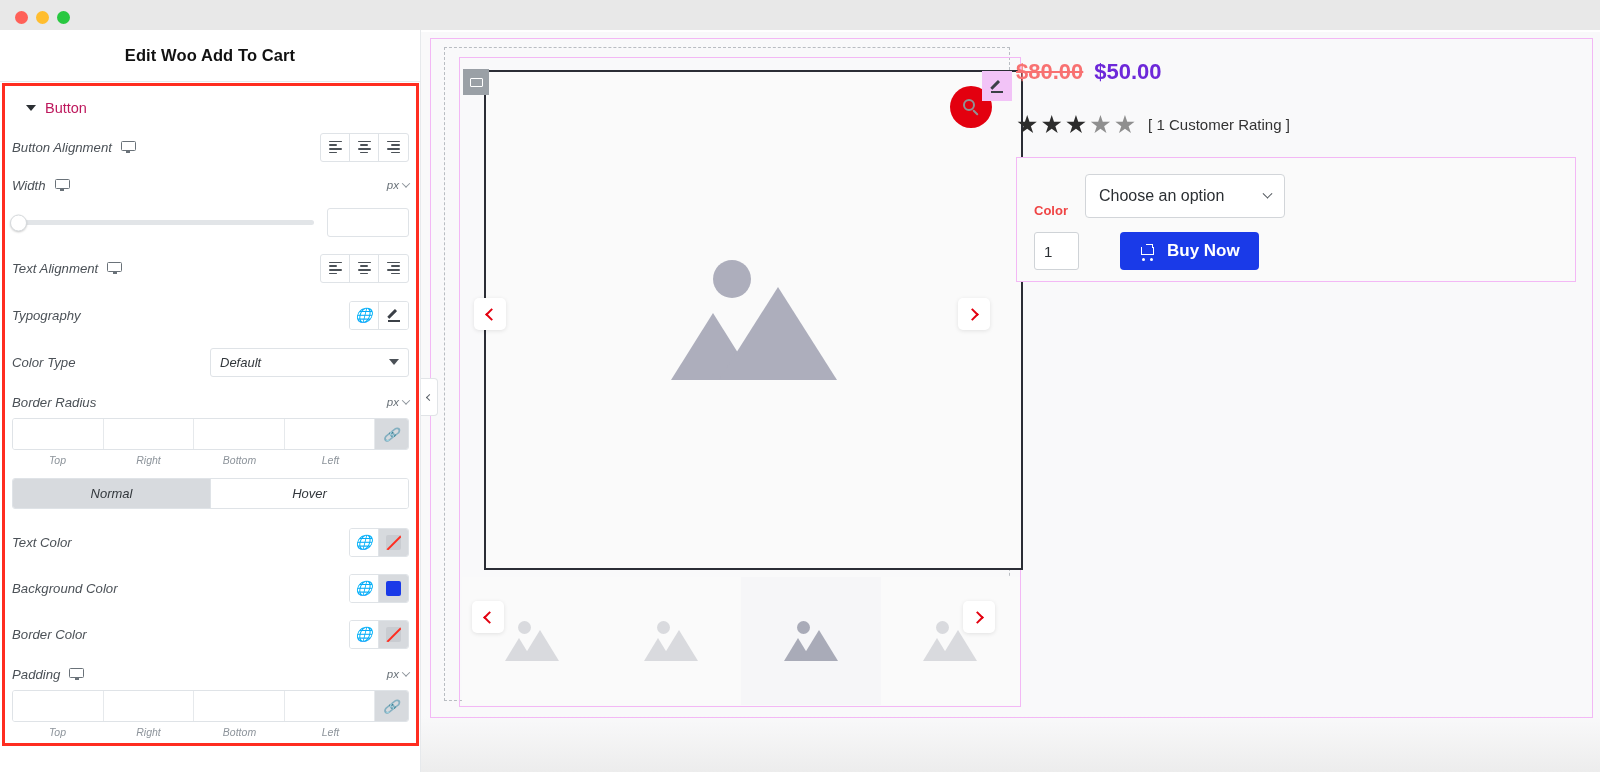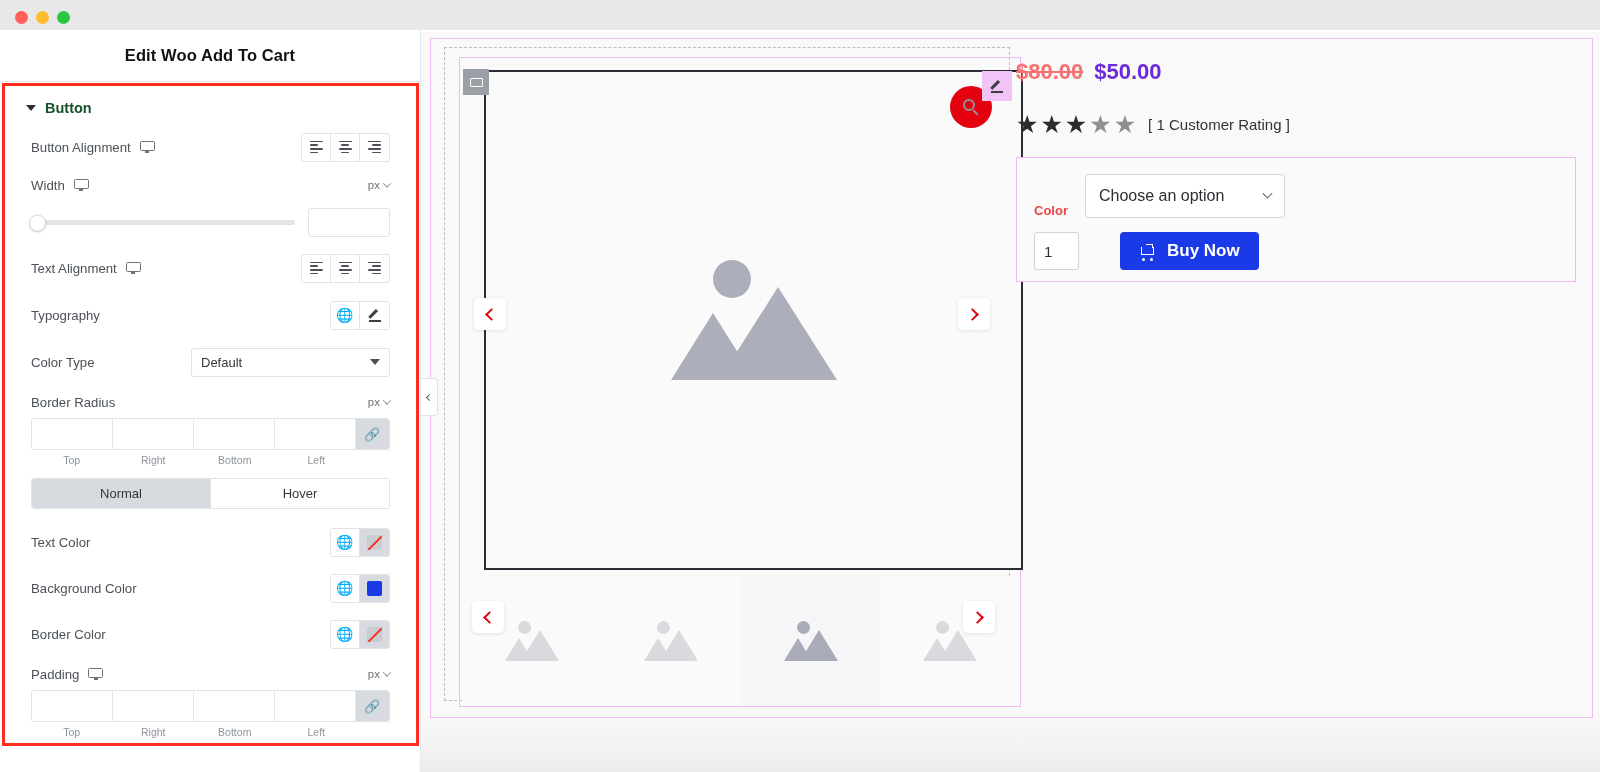--- a/index.html
+++ b/index.html
@@ -35,23 +35,23 @@
 
   .redbox {
     position: absolute; left: 2px; top: 53px; width: 417px; height: 663px;
     border: 3px solid #ff2d20; background: #fff; overflow: hidden;
   }
   .section-head {
     display: flex; align-items: center; gap: 9px;
     padding: 14px 0 14px 21px;
   }
   .caret { width: 0; height: 0; border-left: 5px solid transparent; border-right: 5px solid transparent; border-top: 6px solid #2b2f33; }
-  .section-title { font-size: 14.5px; font-weight: bold; color: #14532d; }
-
-  .ctl-body { padding: 0 26px; }
+  .section-title { font-size: 14.5px; font-weight: normal; color: #be185d; }
+
+  .ctl-body { padding: 0 7px; font-style: italic; }
   .row { display: flex; align-items: center; min-height: 34px; }
   .row-label { font-size: 13.2px; color: #4b5157; }
   .spacer { flex: 1; }
 
   .mon { width: 15px; height: 12px; position: relative; display: inline-block; margin-left: 9px; }
   .mon i { position: absolute; left: 0; top: 0; width: 15px; height: 10px; border: 1.4px solid #6a7279; border-radius: 1.5px; display: block;}
   .mon b { position: absolute; left: 5.5px; top: 10px; width: 4px; height: 2px; background: #6a7279; display: block;}
 
   
   .btn-group { display: flex; border: 1px solid #dfe3e7; border-radius: 3px; overflow: hidden; background: #fff; }

